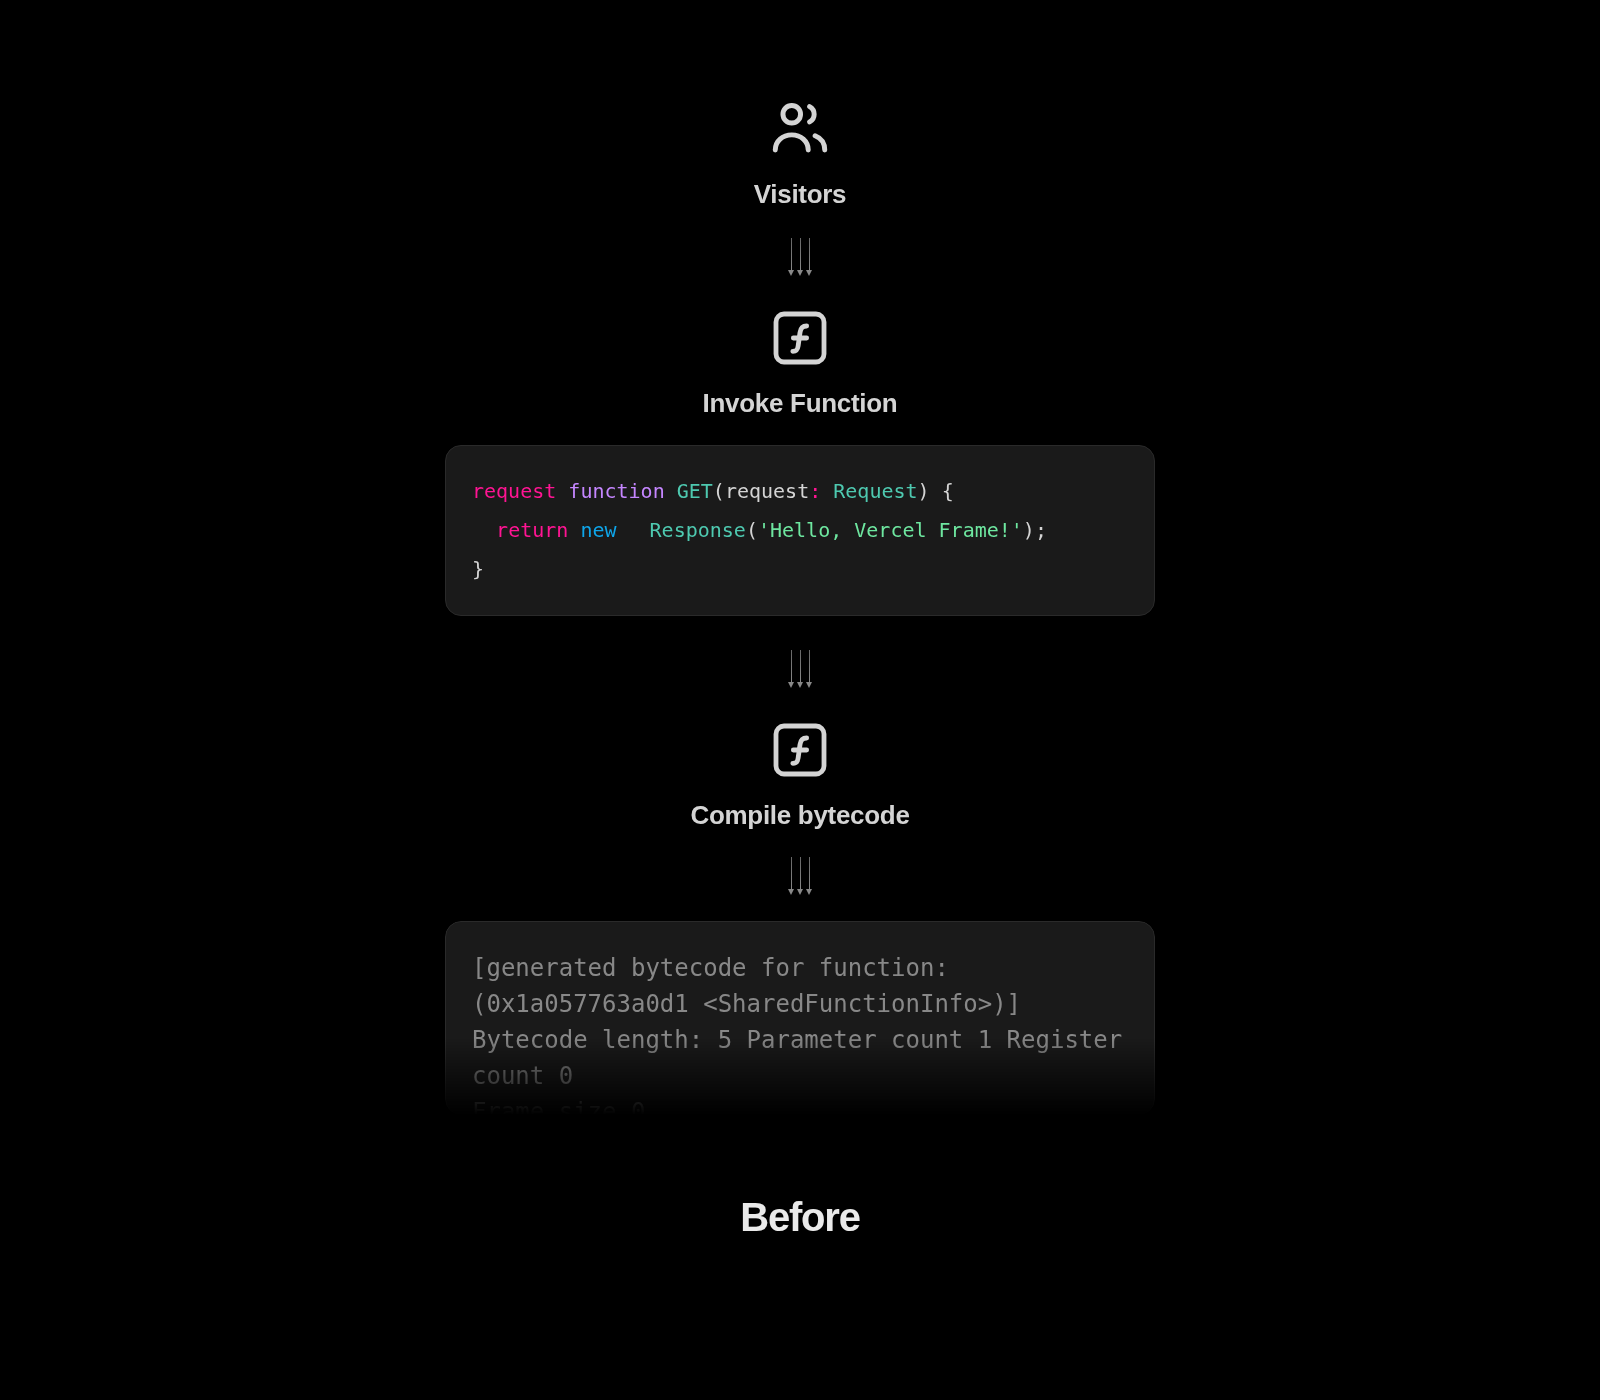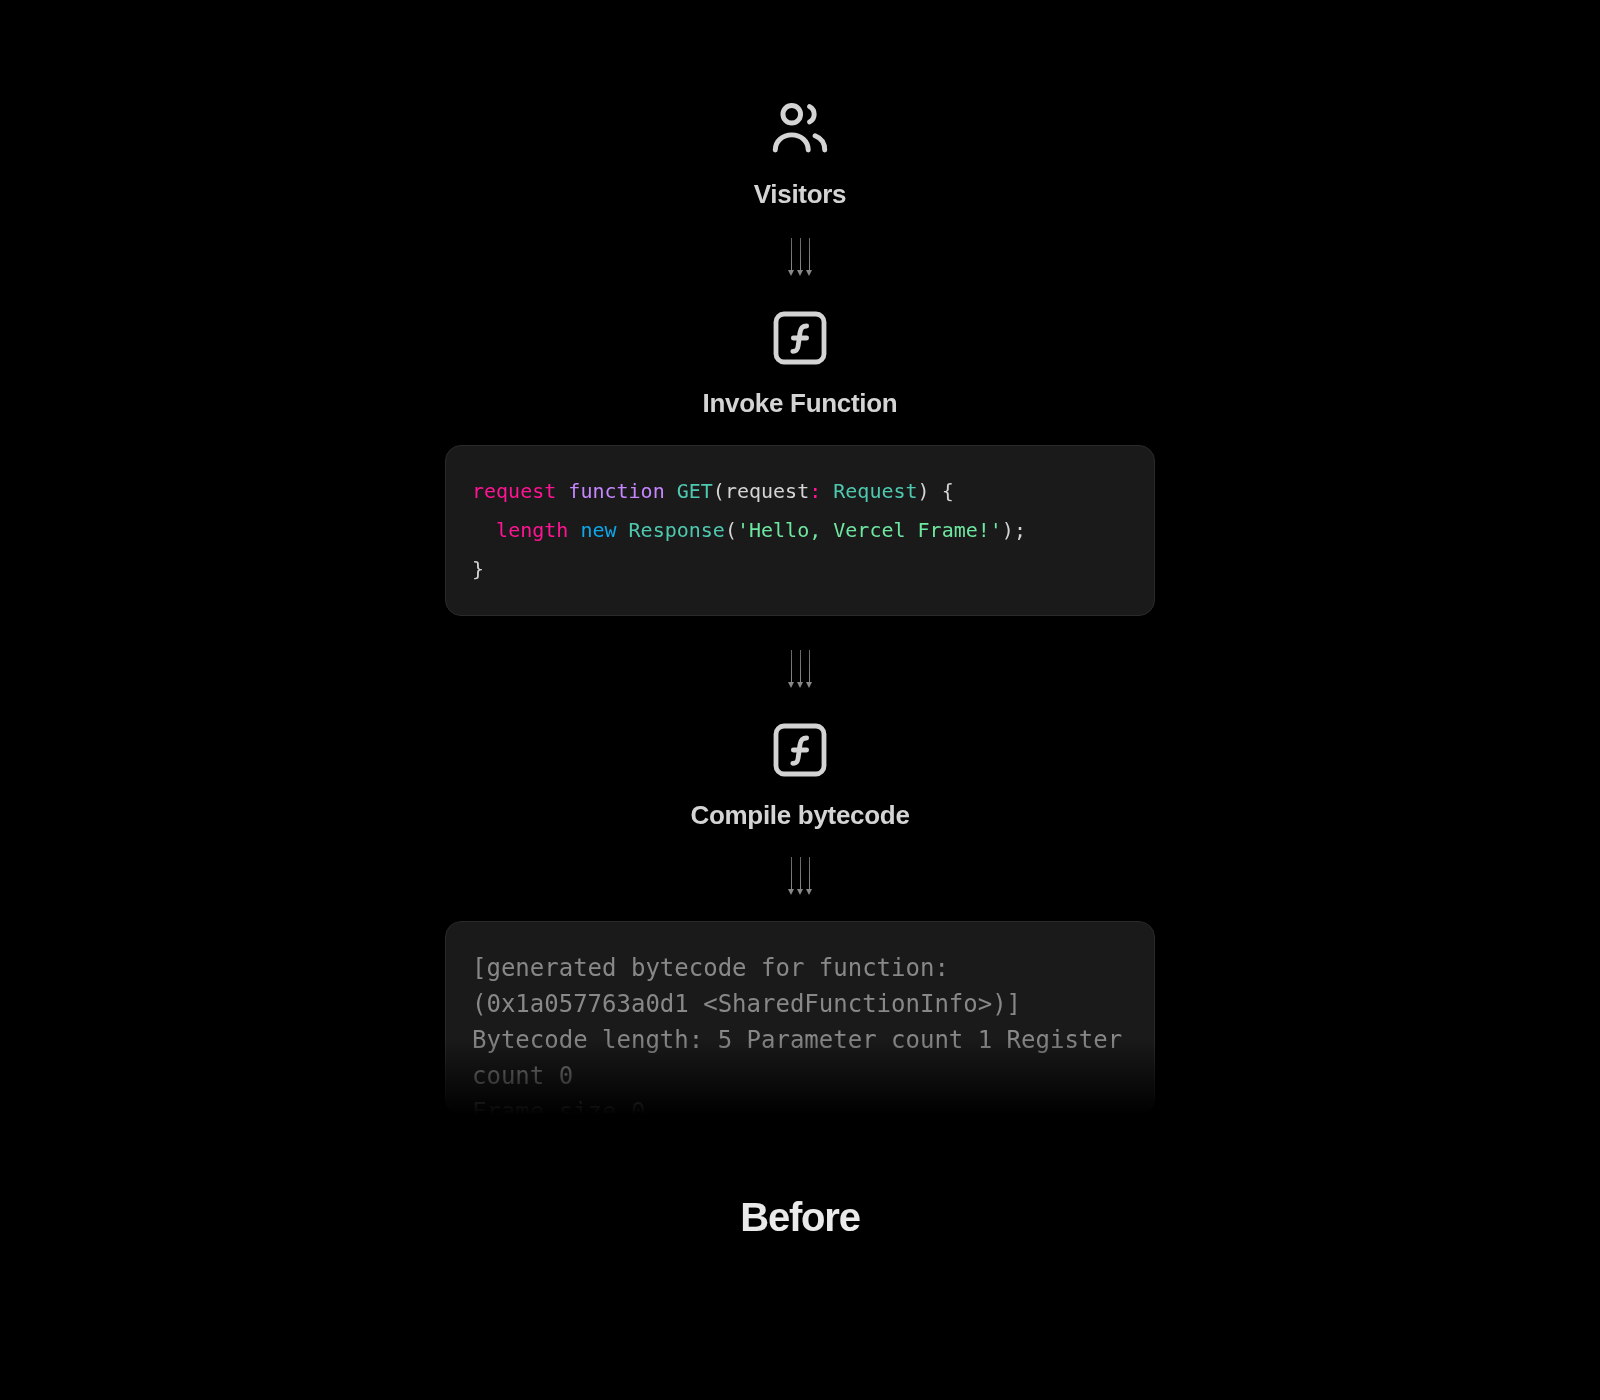--- a/index.html
+++ b/index.html
@@ -77,21 +77,21 @@
   mask-image: linear-gradient(to bottom, #000 60%, rgba(0,0,0,0.0) 100%);
 }
 .kw-export { color: #ff1493; }
 .kw-function { color: #c586ff; margin-top: 12px; }
 .fn-name { color: #4ec9b0; }
 .typ { color: #4ec9b0; }
 .punct { color: #d4d4d4; }
 .param { color: #d4d4d4; }
 .kw-return { color: #ff1493; }
 .kw-new { color: #0ea5e9; }
-.cls { color: #4ec9b0; }
+.cls { color: #4ec9b0; margin-left: 21px; }
 .str { color: #6ee7a0; }
 .colon { color: #ff1493; }
 .brace { color: #d4d4d4; }
 .page-title {
   font-size: 40px;
   font-weight: 700;
   color: #eaeaea;
   margin-top: 80px;
   letter-spacing: -1.2px;
 }
@@ -124,21 +124,21 @@
     <svg width="64" height="64" viewBox="0 0 24 24" fill="none" stroke="#d4d4d4" stroke-width="1.8" stroke-linecap="round" stroke-linejoin="round">
       <rect x="3" y="3" width="18" height="18" rx="3"></rect>
       <path d="M14.5 7.5c-1.8 0-2.3 1-2.5 2.5l-.7 5c-.2 1.5-.7 2-2 2"></path>
       <path d="M9.5 12h5"></path>
     </svg>
   </div>
   <div class="section-title">Invoke Function</div>
 </div>
 
 <div class="code-block" style="margin-top:26px;"><span class="kw-export">request</span> <span class="kw-function">function</span> <span class="fn-name">GET</span><span class="punct">(</span><span class="param">request</span><span class="colon">:</span> <span class="typ">Request</span><span class="punct">)</span><span class="brace"> {</span>
-<span>  </span><span class="kw-return">length</span> <span class="kw-new">new</span> <span class="cls">Response</span><span class="punct">(</span><span class="str">'Hello, Vercel Frame!'</span><span class="punct">)</span><span class="punct">;</span>
+<span>  </span><span class="kw-return">return</span> <span class="kw-new">new</span> <span class="cls">Response</span><span class="punct">(</span><span class="str">'Hello, Vercel Frame!'</span><span class="punct">)</span><span class="punct">;</span>
 <span class="brace">}</span></div>
 
 <div class="arrows" style="margin-top:34px;">
   <div class="arrow"></div>
     <div class="arrow"></div>
     <div class="arrow"></div>
 </div>
 
 <div class="section">
   <div class="fn-icon">

